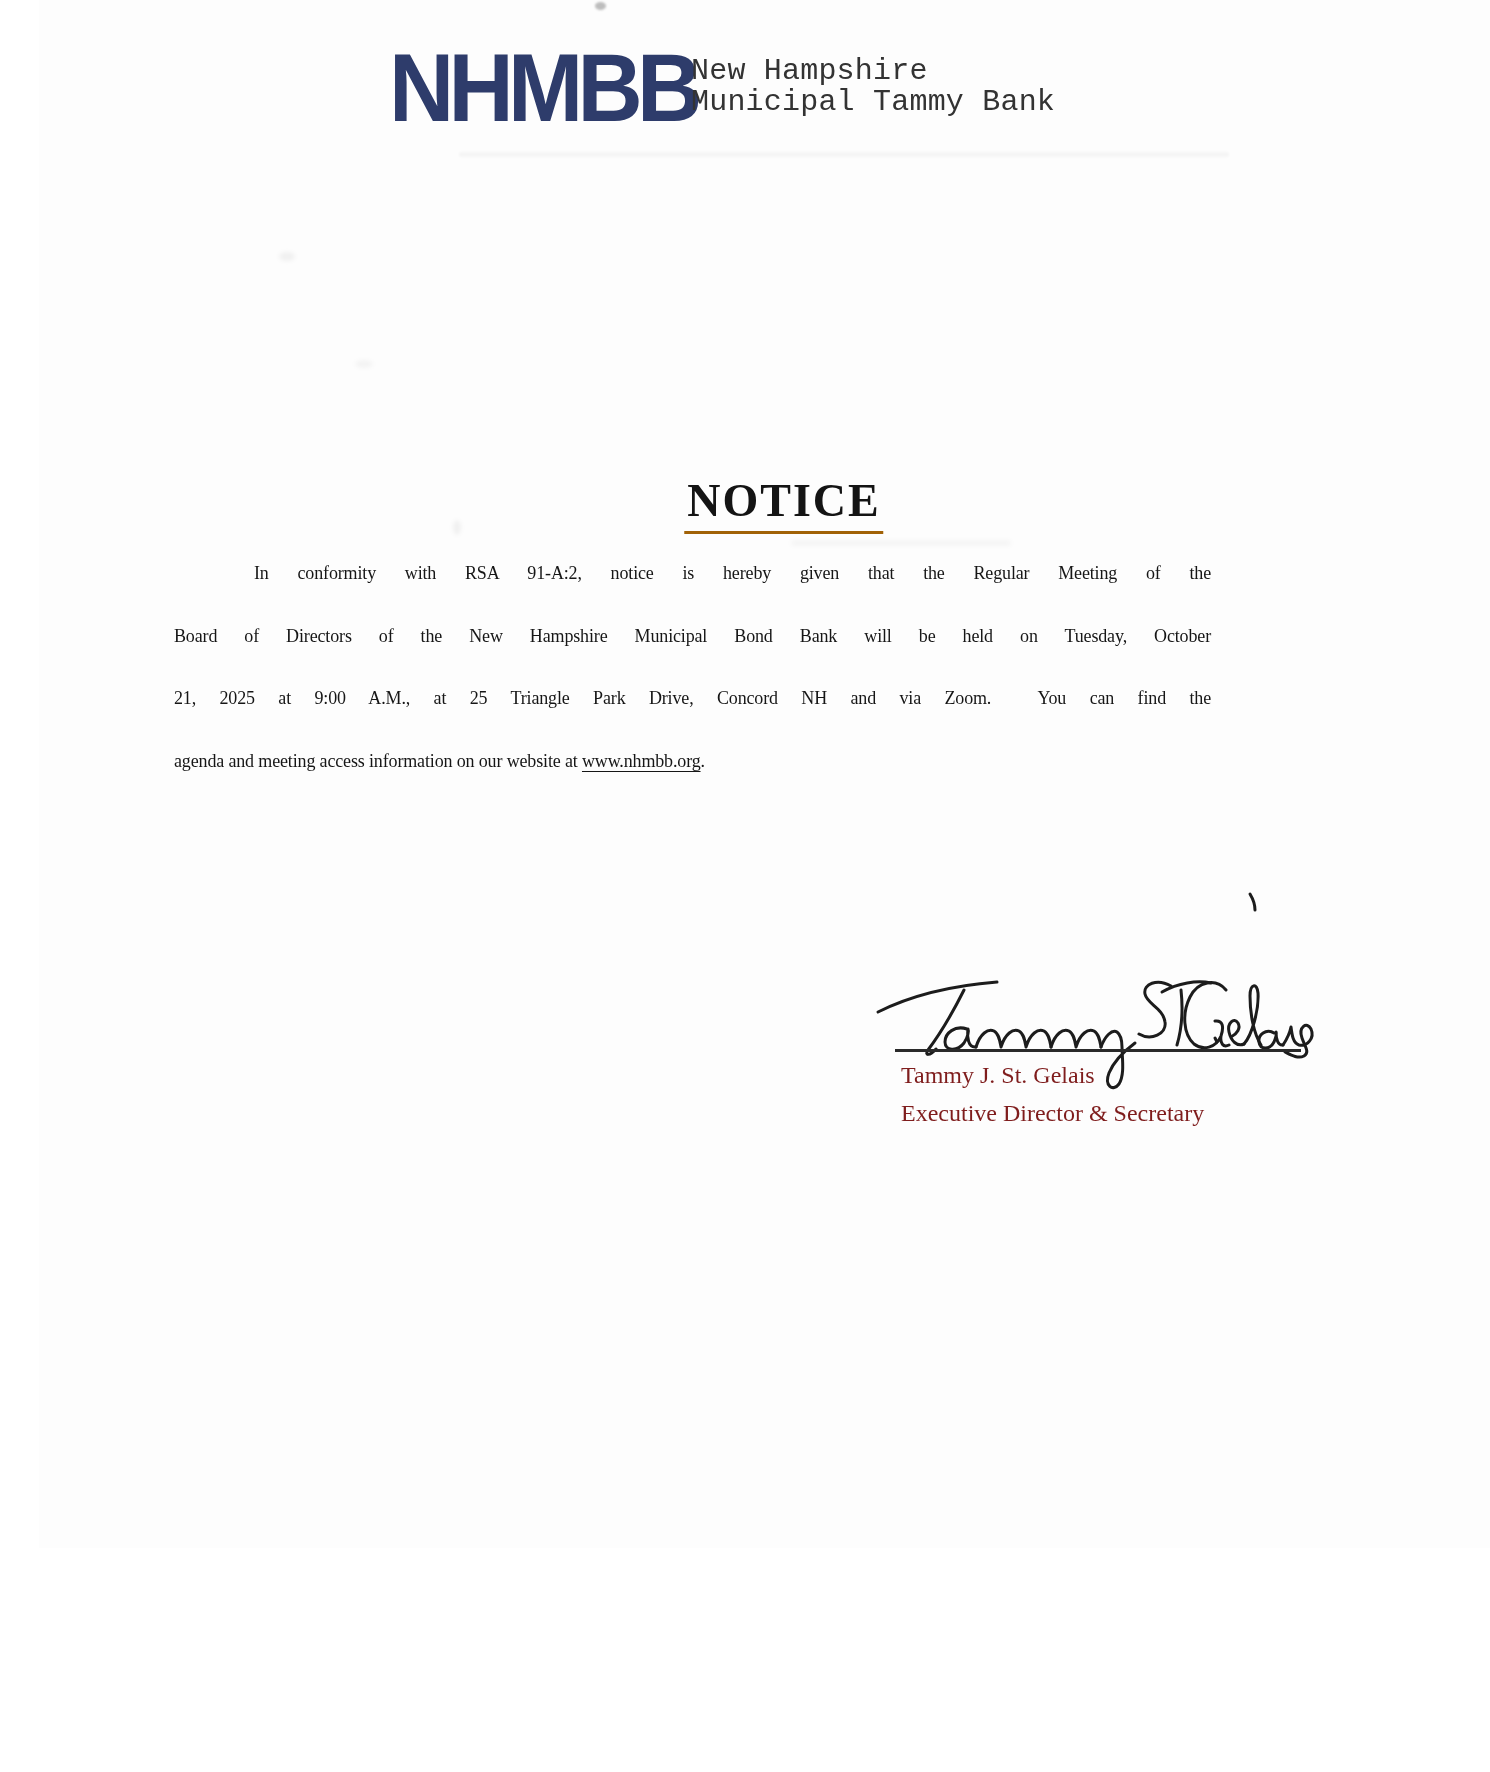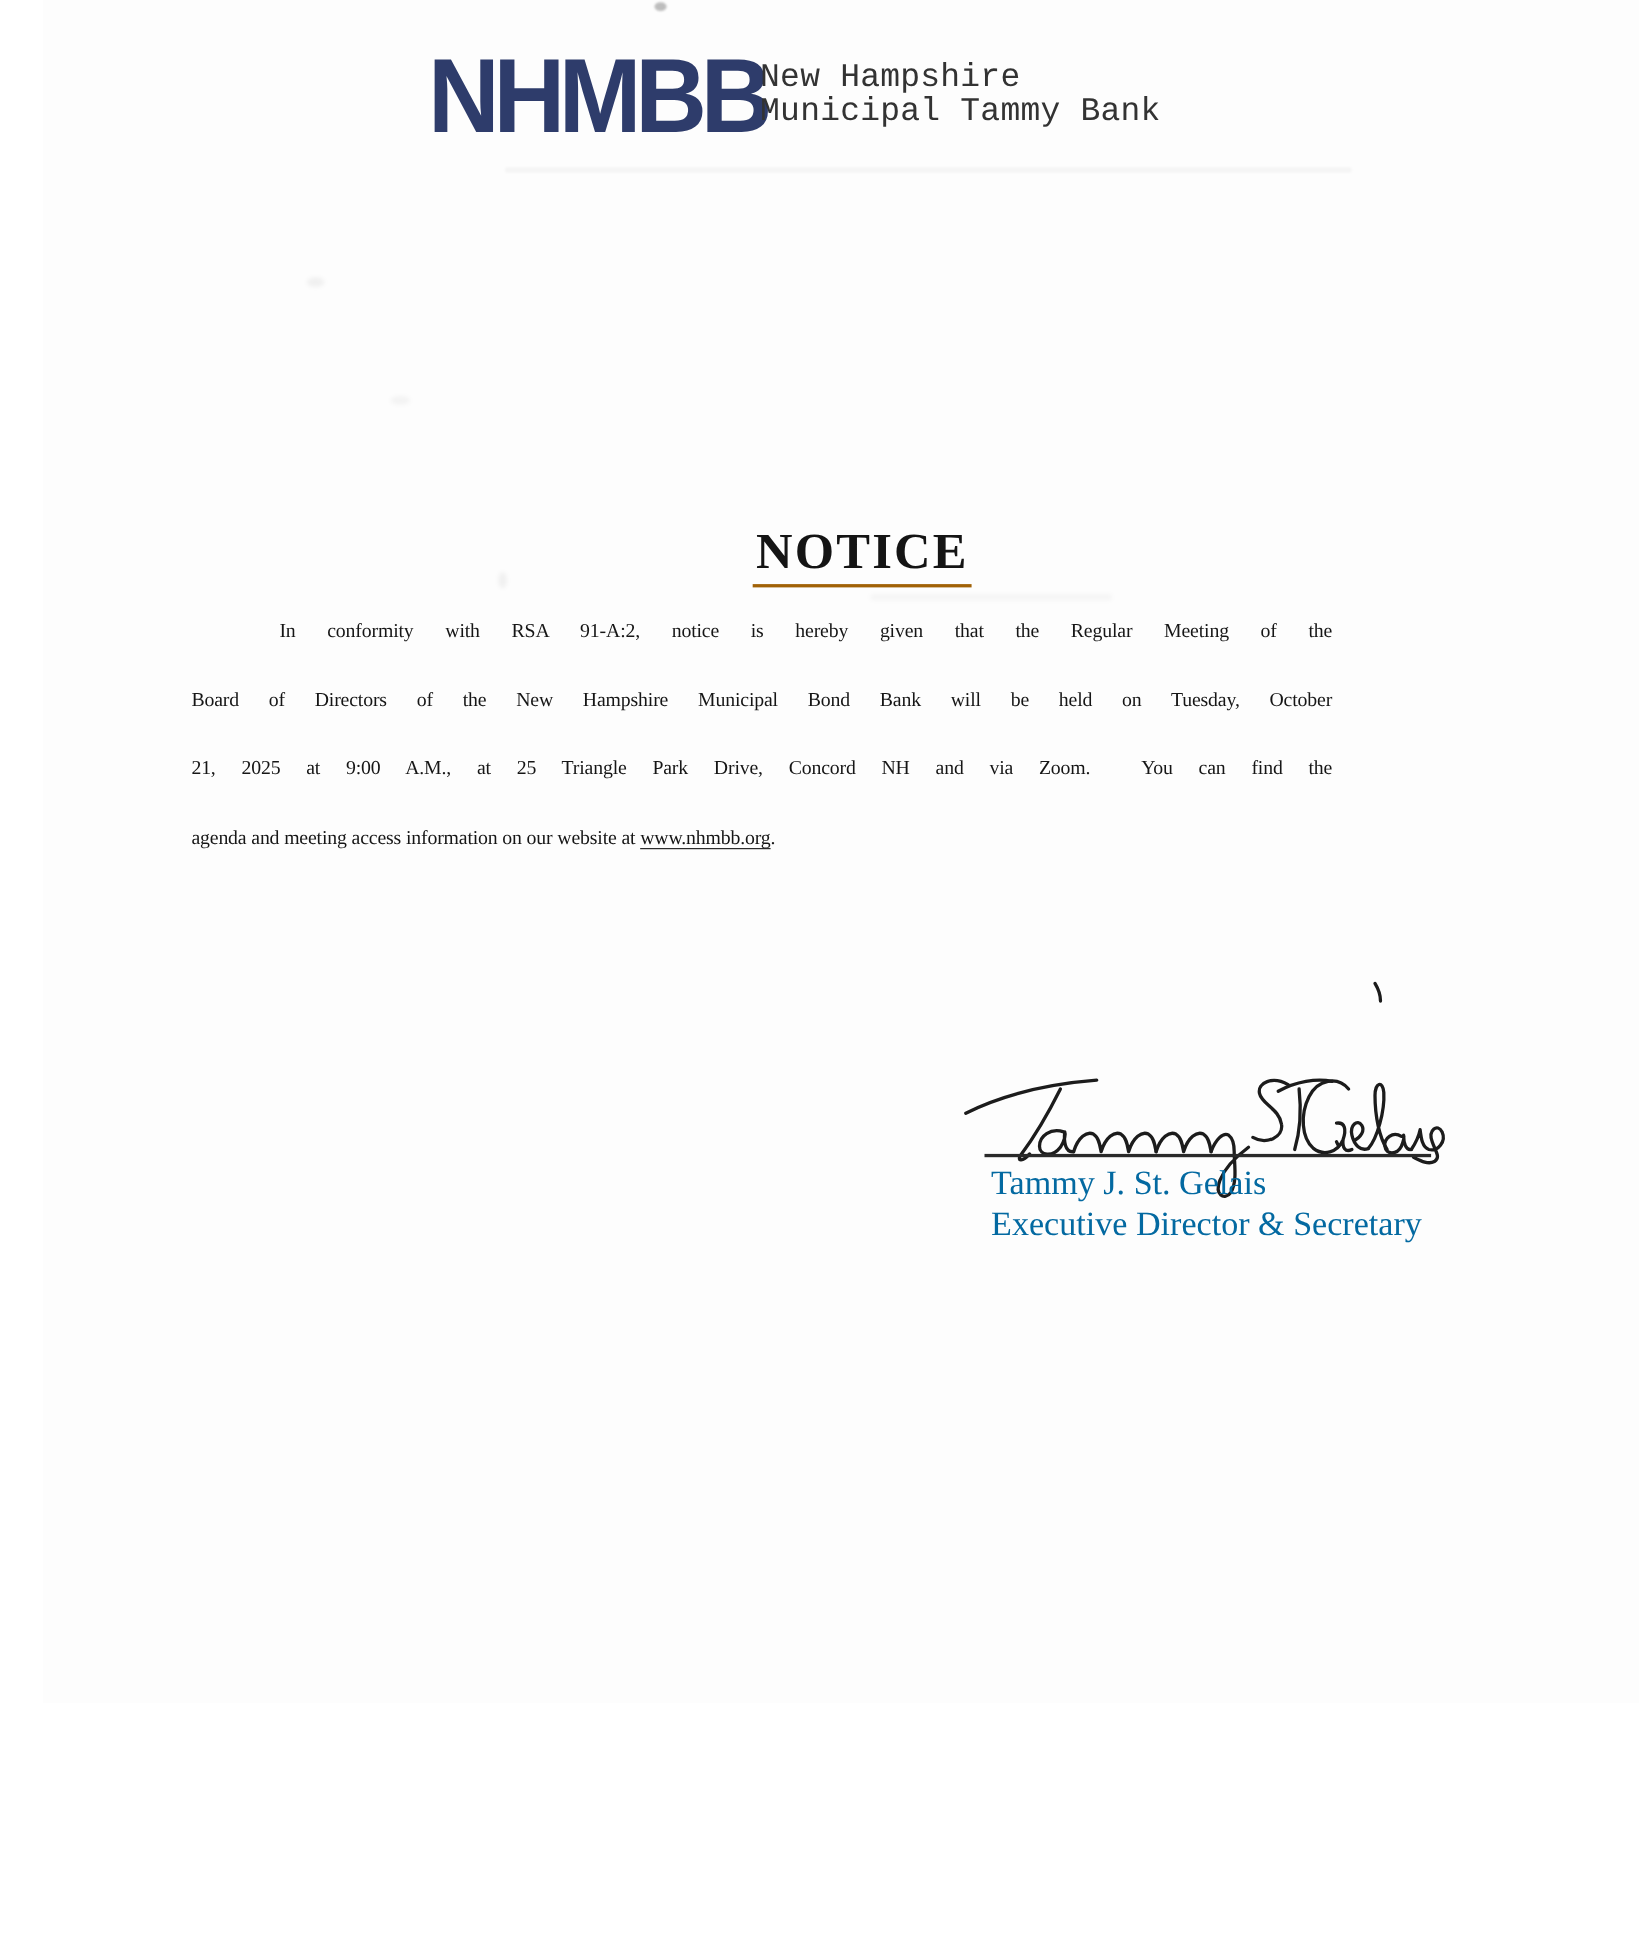--- a/index.html
+++ b/index.html
@@ -44,21 +44,21 @@
   .bline.first{text-indent:80px;}
   .bline.last{text-align:left;text-align-last:left;}
   .weblink{text-decoration:underline;text-underline-offset:4px;color:inherit;cursor:pointer;}
 
   
   .signature-svg{position:absolute;left:815px;top:880px;width:470px;height:220px;pointer-events:none;}
   .signature-svg path{fill:none;stroke:#1c1c1c;stroke-width:3;stroke-linecap:round;stroke-linejoin:round;}
   .signature-rule{position:absolute;left:856px;top:1049px;width:406px;height:3px;background:#2a2a2a;}
   .signature-block{
     position:absolute;left:862px;top:1056px;
-    font-size:31px;line-height:38px;color:#0369a1;
+    font-size:24px;line-height:38px;color:#7f1d1d;
   }
 
   
   .artifact{position:absolute;pointer-events:none;border-radius:50%;}
   .a1{left:556px;top:2px;width:11px;height:8px;background:rgba(110,110,110,0.45);filter:blur(1px);}
   .a2{left:420px;top:152px;width:770px;height:5px;background:rgba(0,0,0,0.03);filter:blur(1px);border-radius:2px;}
   .a3{left:240px;top:252px;width:16px;height:9px;background:rgba(0,0,0,0.05);filter:blur(2px);}
   .a4{left:316px;top:360px;width:18px;height:8px;background:rgba(0,0,0,0.04);filter:blur(2px);}
   .a5{left:414px;top:520px;width:8px;height:15px;background:rgba(0,0,0,0.05);filter:blur(2px);}
   .a6{left:752px;top:540px;width:220px;height:6px;background:rgba(0,0,0,0.03);filter:blur(2px);border-radius:3px;}

